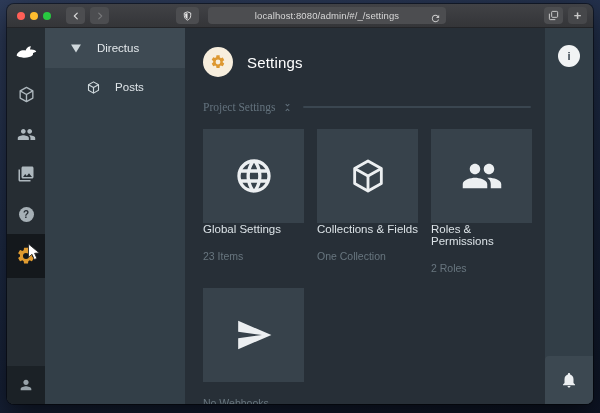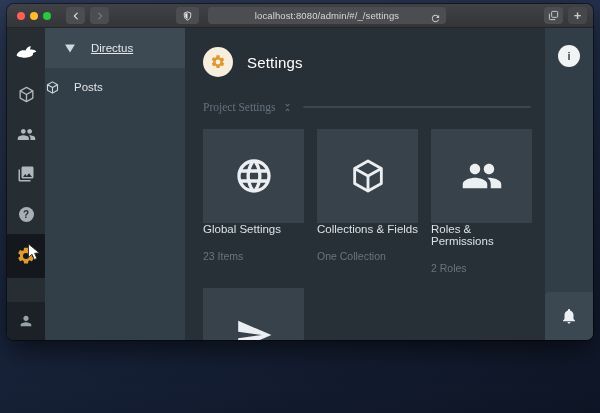--- a/index.html
+++ b/index.html
@@ -5,21 +5,21 @@
   * { margin:0; padding:0; box-sizing:border-box; }
   html,body { width:600px; height:413px; overflow:hidden; }
   body {
     font-family:"Liberation Sans", sans-serif;
     background:linear-gradient(165deg,#2e3c5a 0%,#1d2a44 45%,#0d1424 100%);
     position:relative;
   }
 
   
   .window {
-    position:absolute; left:7px; top:4px; width:586px; height:336px;
+    position:absolute; left:7px; top:4px; width:586px; height:400px;
     border-radius:7px; overflow:hidden;
     box-shadow:0 10px 28px rgba(0,0,0,.6), 0 0 0 1px rgba(0,0,0,.45);
     display:flex; flex-direction:column;
     background:#272f37;
   }
 
   
   .titlebar {
     height:24px; flex:0 0 24px; display:flex; align-items:center;
     background:linear-gradient(#414246,#343538);
@@ -55,23 +55,23 @@
   .mod-item.active { background:#14181c; height:44px; color:#e09b30; }
   .help-badge {
     width:15px; height:15px; border-radius:50%; background:#a6b0b6; color:#262d33;
     font-size:10px; font-weight:bold; display:flex; align-items:center; justify-content:center;
   }
   .mod-footer { margin-top:auto; height:38px; background:#1b2126; display:flex; align-items:center; justify-content:center; color:#97a2a9; }
 
   
   .navbar { width:140px; flex:0 0 140px; background:#333f48; color:#e4e9ec; }
   .nav-header {
-    height:40px; background:#3e4a53; display:flex; align-items:center; gap:14px; padding-left:18px;text-decoration:underline;
-  }
-  .nav-item { height:38px; display:flex; align-items:center; gap:14px; color:#dfe5e9; }
+    height:40px; background:#3e4a53; display:flex; align-items:center; gap:14px; padding-left:24px;
+  }
+  .nav-item { height:38px; display:flex; align-items:center; gap:14px; color:#dfe5e9;justify-content:center; }
   .nav-label { font-size:11.5px; }
   .nav-icon { color:#cfd8dc; display:flex; }
 
   
   .main { flex:1; background:#272f37; overflow:hidden; position:relative; }
   .main-header { display:flex; align-items:center; gap:14px; margin:19px 0 0 18px; }
   .badge { width:30px; height:30px; border-radius:50%; background:#f7eedd; display:flex; align-items:center; justify-content:center; color:#dd9831; }
   .page-title { font-size:15px; font-weight:500; color:#ffffff; letter-spacing:.2px; }
   .section { display:flex; align-items:center; margin:24px 14px 0 18px; }
   .section-title { font-size:11.5px; color:#64737e;font-family:Liberation Serif, serif; }

